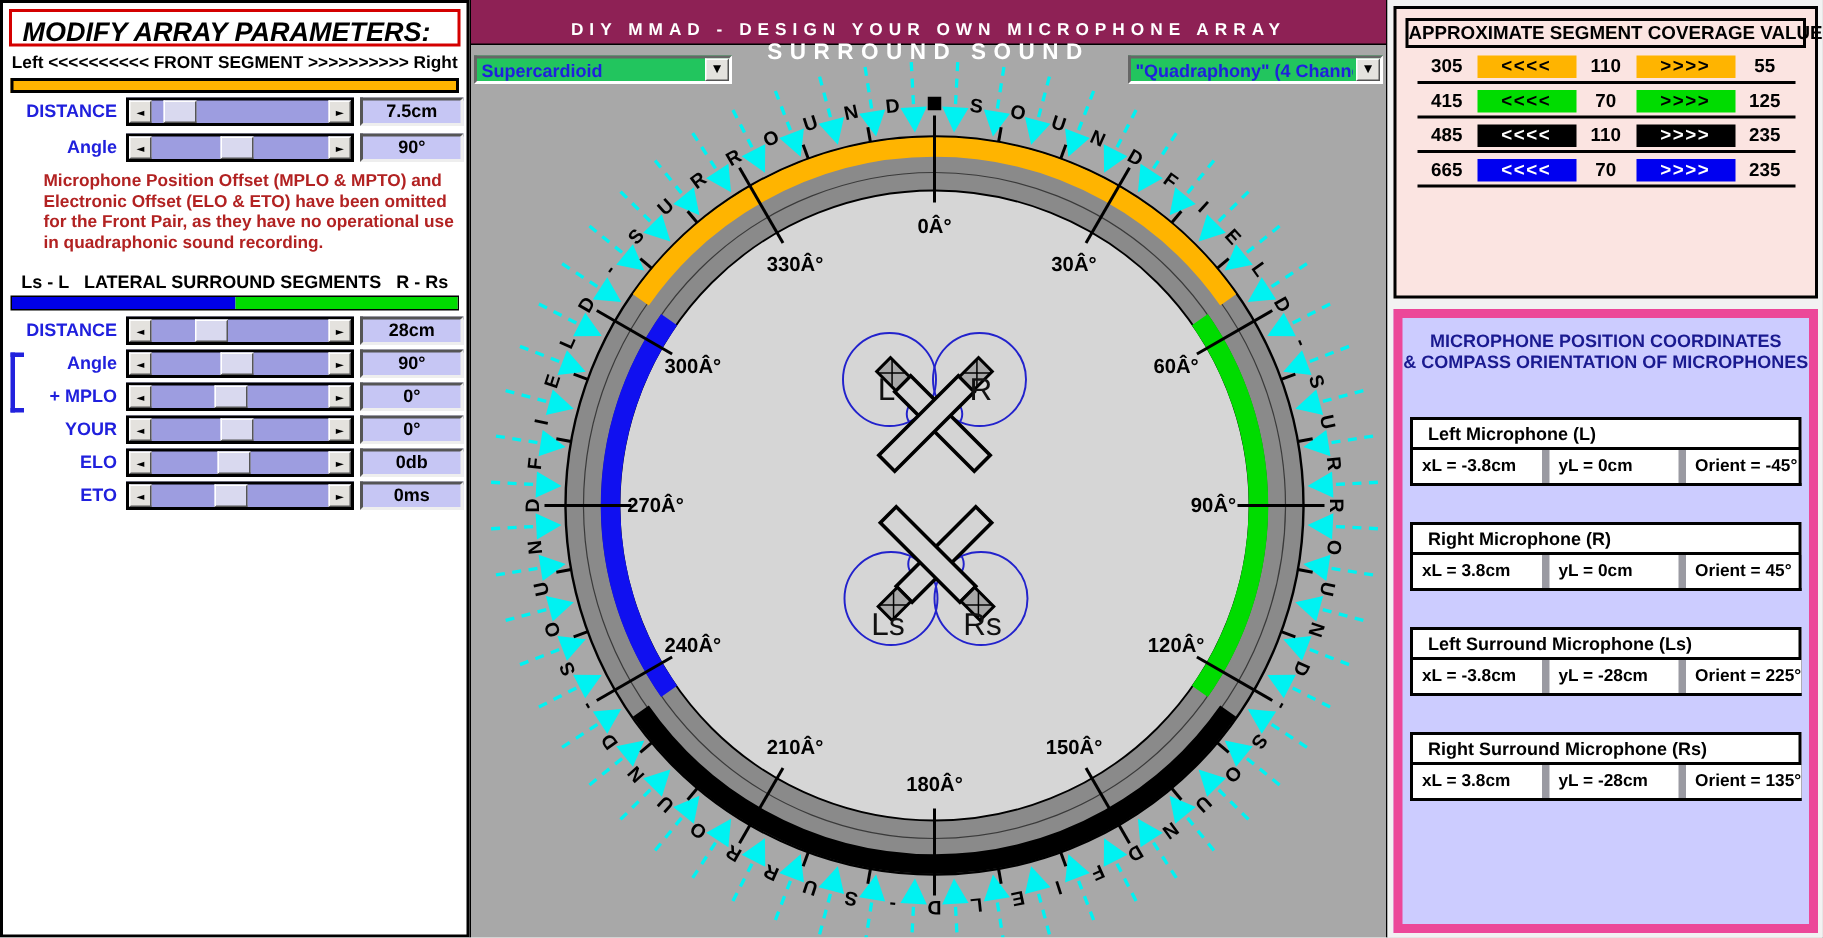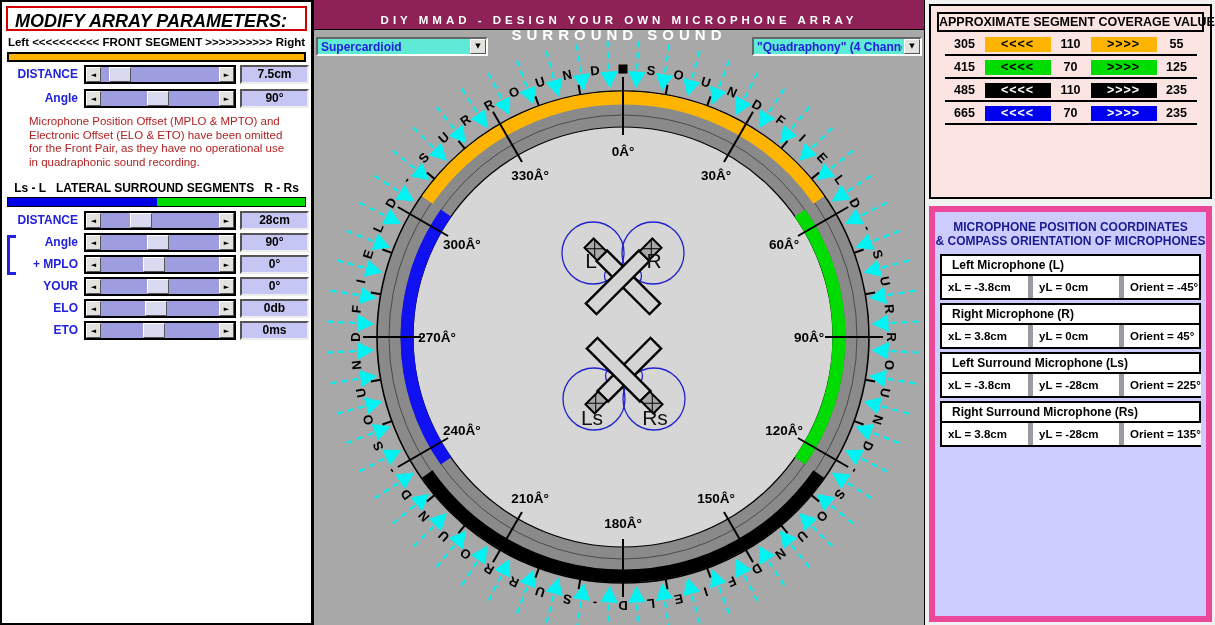--- a/index.html
+++ b/index.html
@@ -11,21 +11,21 @@
   #left-panel { position:absolute; left:0; top:0; width:313px; height:625px;
                 background:#FFFFFF; border:2px solid #000; }
   .lp-abs { position:absolute; }
   #lp-title-box { left:4px; top:4px; right:4px; height:25px; border:2px solid #D40000;
                   background:#FFF; }
   #lp-title { font-size:18px; font-weight:bold; font-style:italic; color:#000;
               padding:3px 0 0 7px; letter-spacing:0px; white-space:nowrap; }
   #front-header { left:0; top:34px; width:100%; text-align:center; font-size:11.5px;
                   font-weight:bold; color:#000; white-space:nowrap; }
   #front-bar { left:5px; top:50px; right:5px; height:10px; border:2px solid #000; }
-  #note-block { left:27px; top:113px; width:280px; color:#B22222; font-weight:normal;
+  #note-block { left:27px; top:113px; width:280px; color:#B22222; font-weight:bold;
                 font-size:11.5px; line-height:13.5px; }
   #lateral-header { left:0; top:179px; width:100%; text-align:center; font-size:12px;
                     font-weight:bold; color:#000; white-space:pre; }
   #lateral-bar { left:5px; top:195px; right:5px; height:10px; border:1px solid #000;
                  display:flex; }
   #lateral-bar .half { height:100%; width:50%; }
   #angle-bracket { left:5px; top:233px; width:9px; height:40px;
                    border-left:3px solid #2222DD; border-top:3px solid #2222DD;
                    border-bottom:3px solid #2222DD; }
 
@@ -50,21 +50,21 @@
   
   #center-panel { position:absolute; left:313px; top:0; width:612px; height:625px;
                   background:#A8A8A8; overflow:hidden; border-left:1px solid #000;
                   border-right:1px solid #000; }
   #compass-svg { position:absolute; left:0; top:0; z-index:1; }
   #title-bar { position:absolute; left:0; top:0; width:100%; height:30px;
                z-index:3; border-bottom:1px solid #000; text-align:center;
                color:#FFF; font-weight:bold; }
   #title-bar .t1 { font-size:11.5px; letter-spacing:4px; padding-top:14px; white-space:nowrap; }
   #title-bar .t2 { font-size:15px; letter-spacing:5px; white-space:nowrap; }
-  .dropdown { position:absolute; top:37px; height:19px; z-index:3; background:#5eead4;
+  .dropdown { position:absolute; top:37px; height:19px; z-index:3; background:#22c55e;
               border:2px solid; border-color:#666 #FFF #FFF #666; }
   .dropdown .dd-text { position:absolute; left:3px; top:1px; right:18px; font-size:12px;
                        font-weight:bold; color:#2020DD; white-space:nowrap; overflow:hidden; }
   .dd-btn { position:absolute; right:0; top:0; bottom:0; width:16px; background:#E4E2DE;
             border:1px solid; border-color:#FFF #555 #555 #FFF; text-align:center;
             font-family:"DejaVu Sans", sans-serif; font-size:7px; line-height:13px; color:#000; }
   #dd-polar { left:2px; width:172px; }
   #dd-channels { right:2px; width:170px; }
 
   
@@ -81,21 +81,21 @@
   .cov-cell { font-size:12.5px; font-weight:bold; text-align:center; line-height:15px; }
   .cov-num { width:40px; color:#000; }
   .cov-arrows { width:66px; letter-spacing:1px; }
 
   #coords-panel { position:absolute; left:4px; top:206px; right:3px; bottom:3px;
                   background:#CCCCFF; border:6px solid #ec4899; }
   #coords-title { position:absolute; top:8px; width:100%; text-align:center;
                   color:#1A1A90; font-weight:bold; font-size:12px; line-height:14px;
                   white-space:nowrap; }
   #coords-sections { position:absolute; left:5px; right:5px; top:42px; }
-  .mic-section { margin-bottom:3px; }
+  .mic-section { margin-bottom:3px;margin-top:24px; }
   .mic-label-row { border:2px solid #000; background:#FFF; font-size:12px; font-weight:bold;
                    color:#000; padding:2px 0 2px 10px; }
   .mic-val-row { display:flex; gap:5px; background:#9A9AA2; border:2px solid #000;
                  border-top:none; }
   .mic-cell { background:#FFF; font-size:11.5px; font-weight:bold; color:#000;
               padding:5px 0 5px 6px; white-space:nowrap; }
   .mic-cell.c1 { flex:0 0 86px; } .mic-cell.c2 { flex:0 0 86px; } .mic-cell.c3 { flex:1; }
 </style>
 </head>
 <body>

